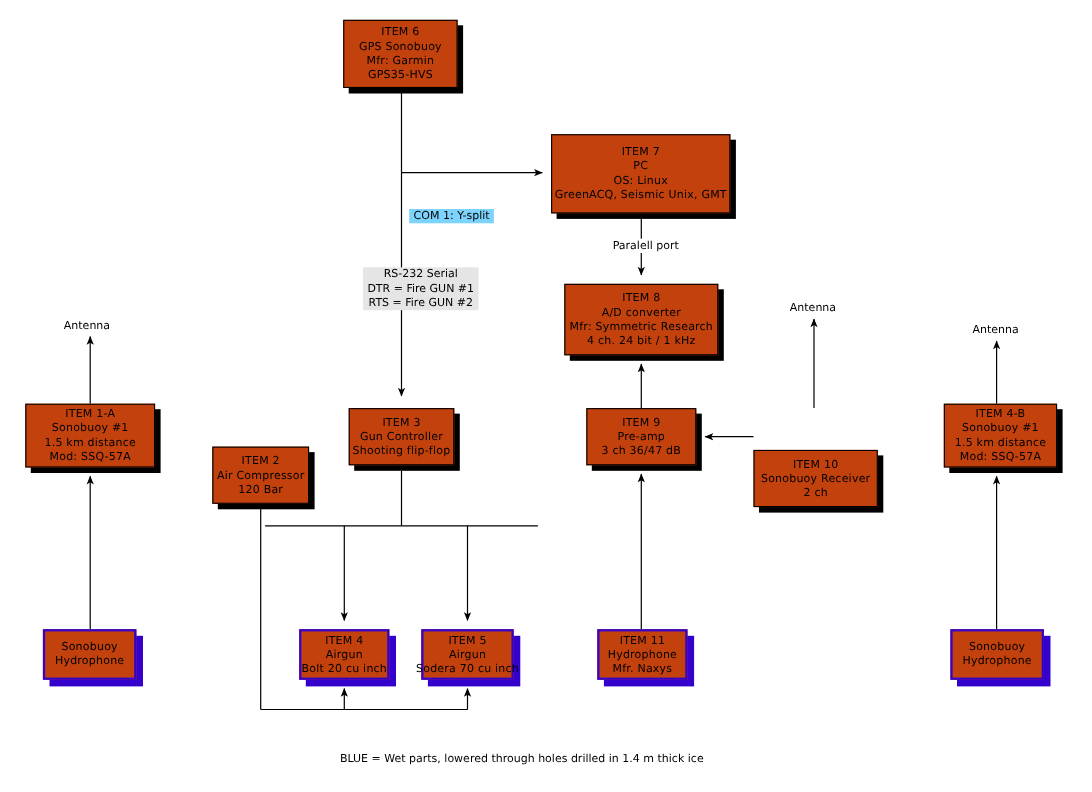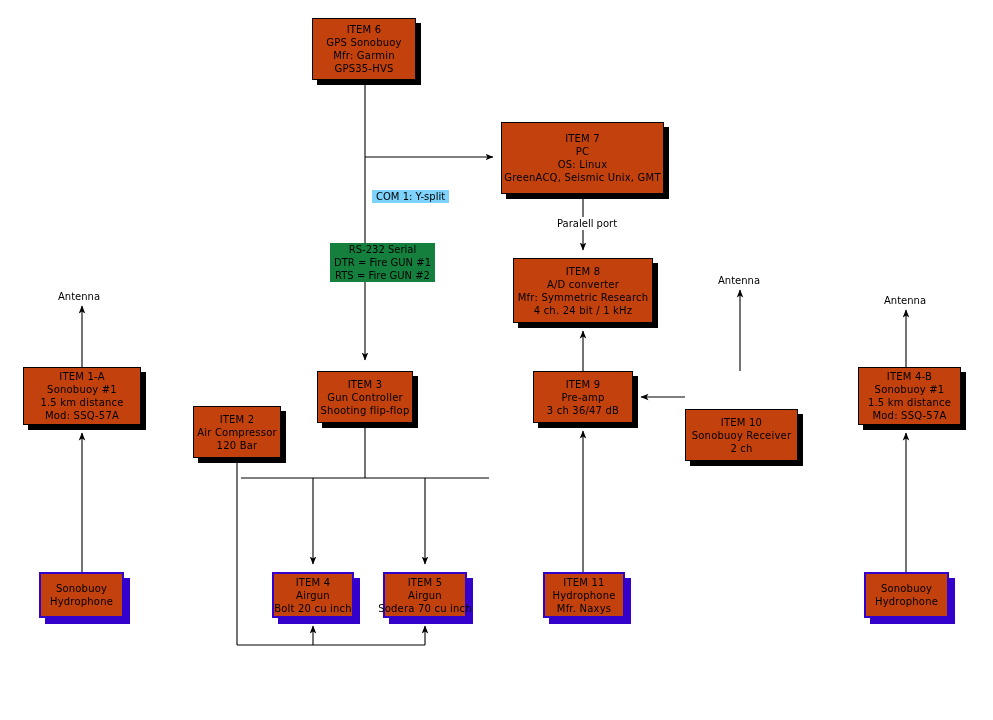--- a/index.html
+++ b/index.html
@@ -172,29 +172,30 @@
         </div>
       </div>
     </div>
   <div id="labels-host">
       <div class="freetext" style="left: 372px; top: 150px; background: #7dd3fc; padding: 0px 4px; margin-top: 40px;">
         <span class="ln">COM 1: Y-split</span>
       </div>
       <div class="freetext" style="left: 553px; top: 217px; background: rgb(255, 255, 255); padding: 0px 4px;">
         <span class="ln">Paralell port</span>
       </div>
-      <div class="freetext" style="left: 330px; top: 243px; background: #15803d; padding: 0px 4px;">
+      <div class="freetext" style="left: 330px; top: 243px; background: #e5e5e5; padding: 0px 4px;">
         <span class="ln">RS-232 Serial</span>
         <span class="ln">DTR = Fire GUN #1</span>
         <span class="ln">RTS = Fire GUN #2</span>
       </div>
       <div class="freetext" style="left: 58px; top: 290px;">
         <span class="ln">Antenna</span>
       </div>
       <div class="freetext" style="left: 718px; top: 274px;">
         <span class="ln">Antenna</span>
       </div>
       <div class="freetext" style="left: 884px; top: 294px;">
         <span class="ln">Antenna</span>
       </div>
     </div>
 
+  <div class="caption" style="left:309px;top:685px;">BLUE = Wet parts, lowered through holes drilled in 1.4 m thick ice</div>
 </div>
 
 </body></html>

